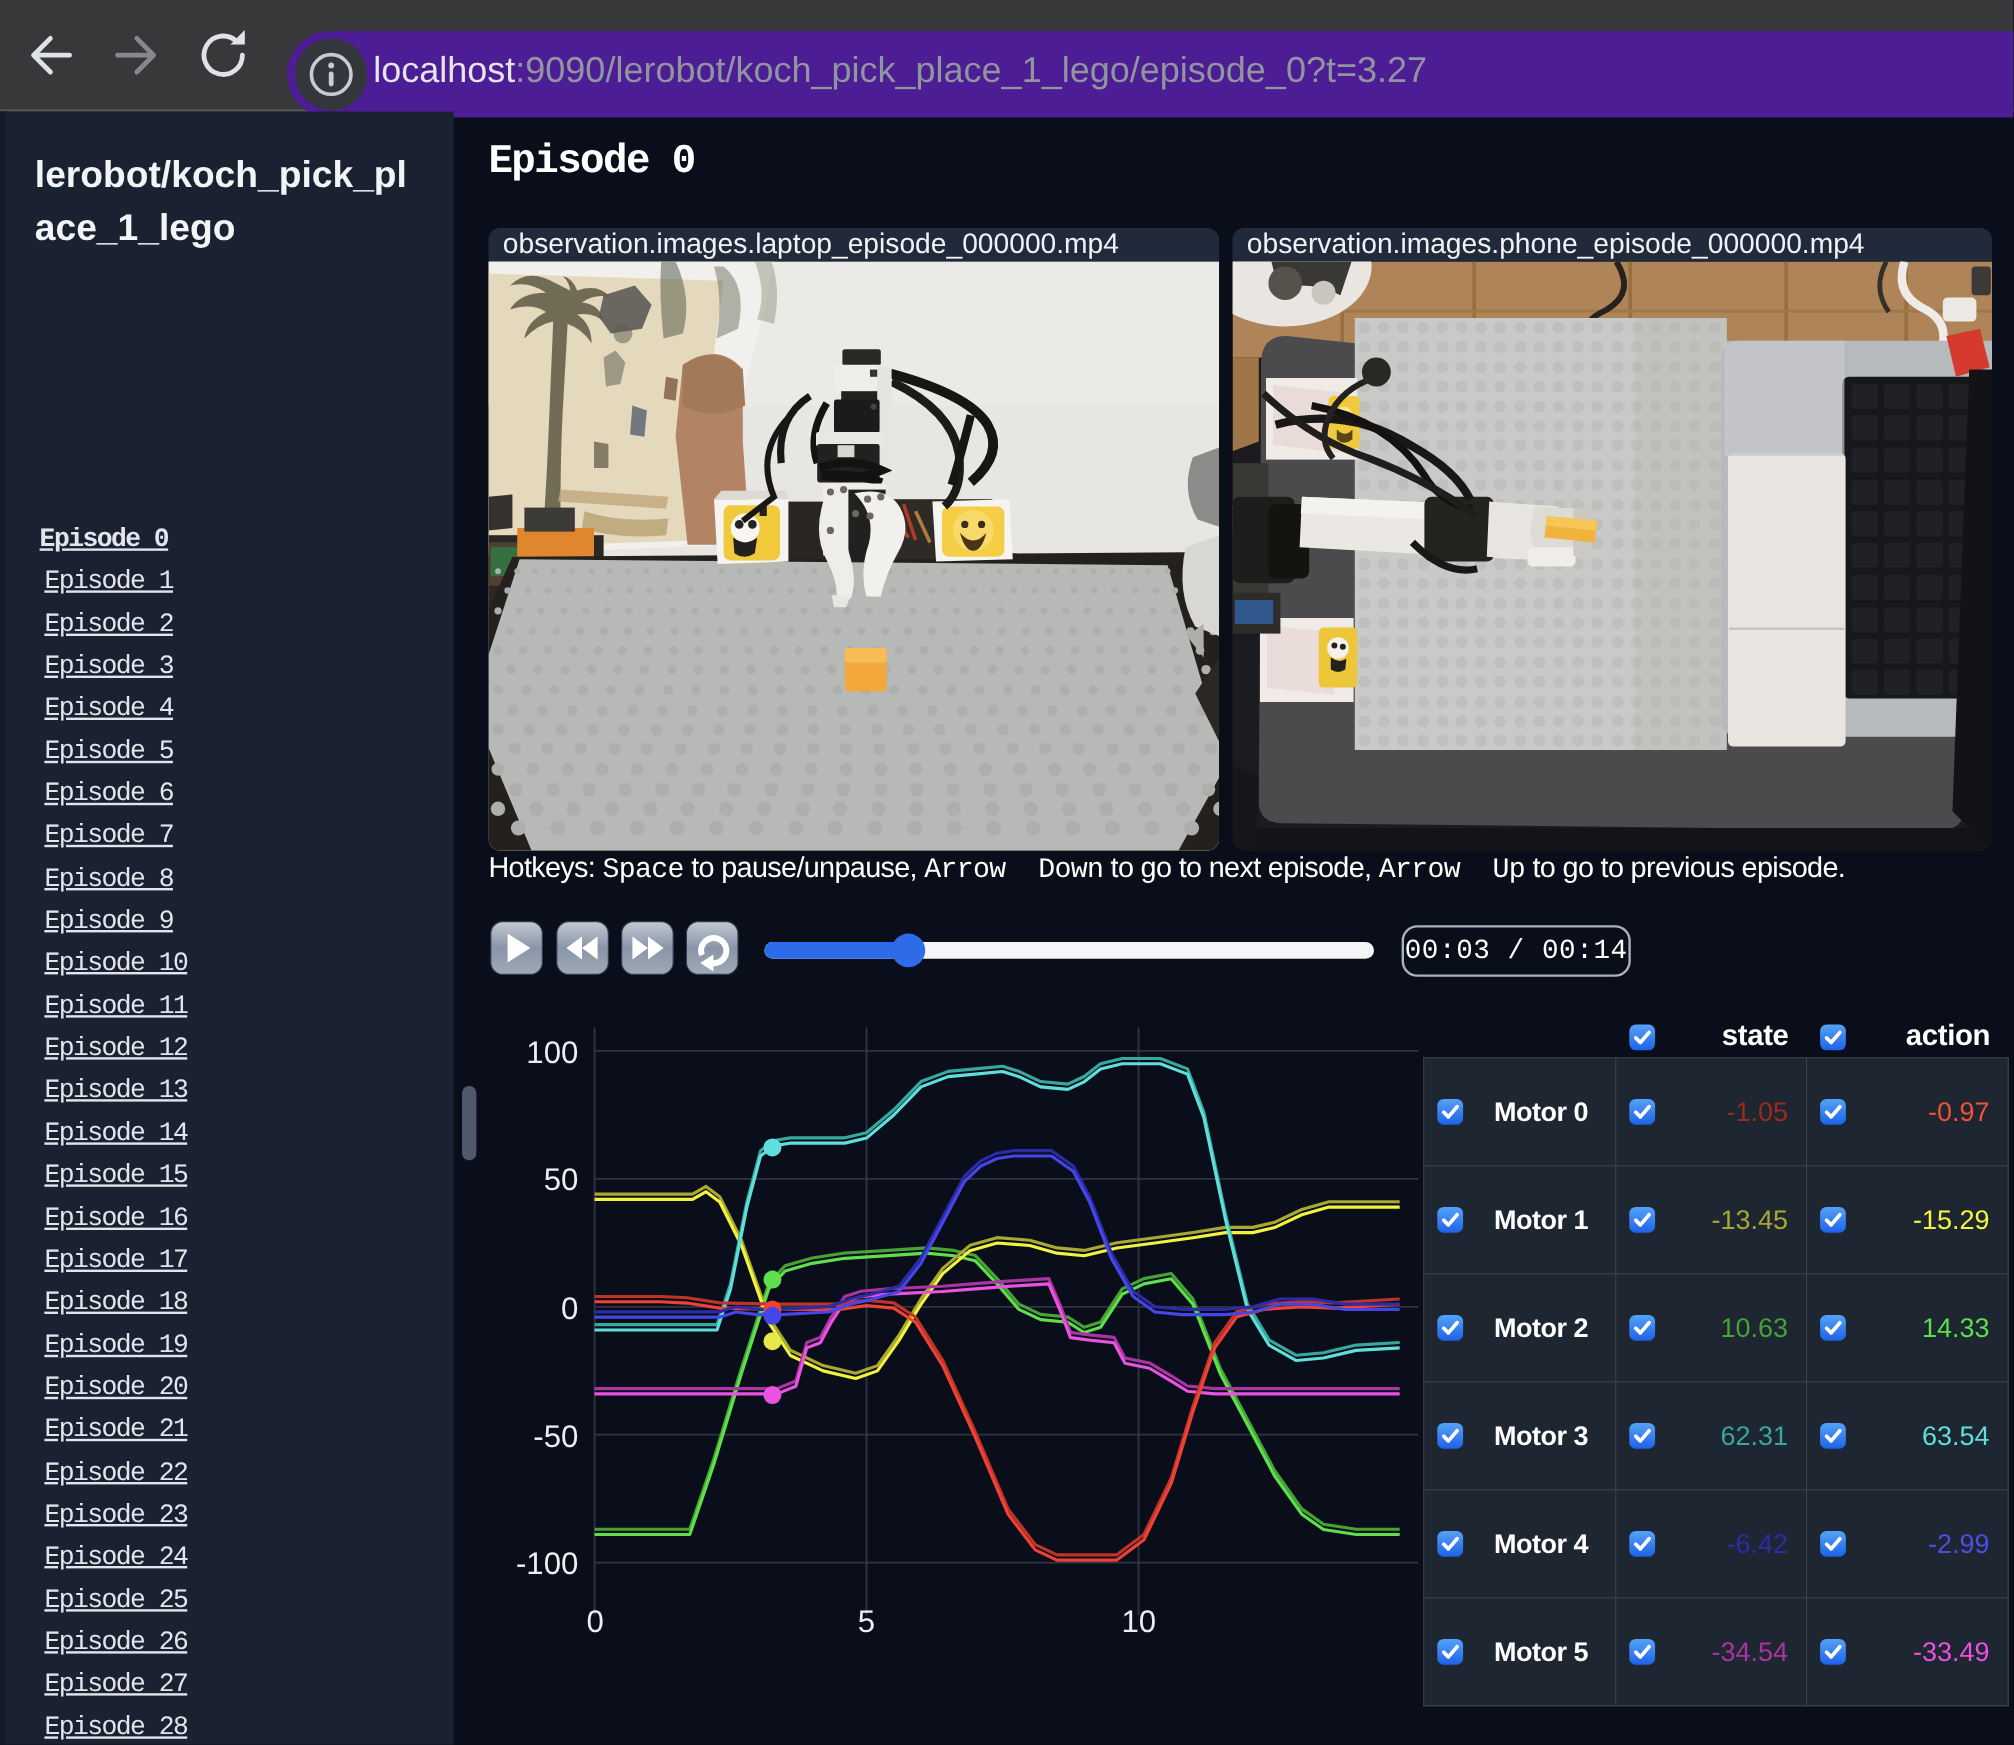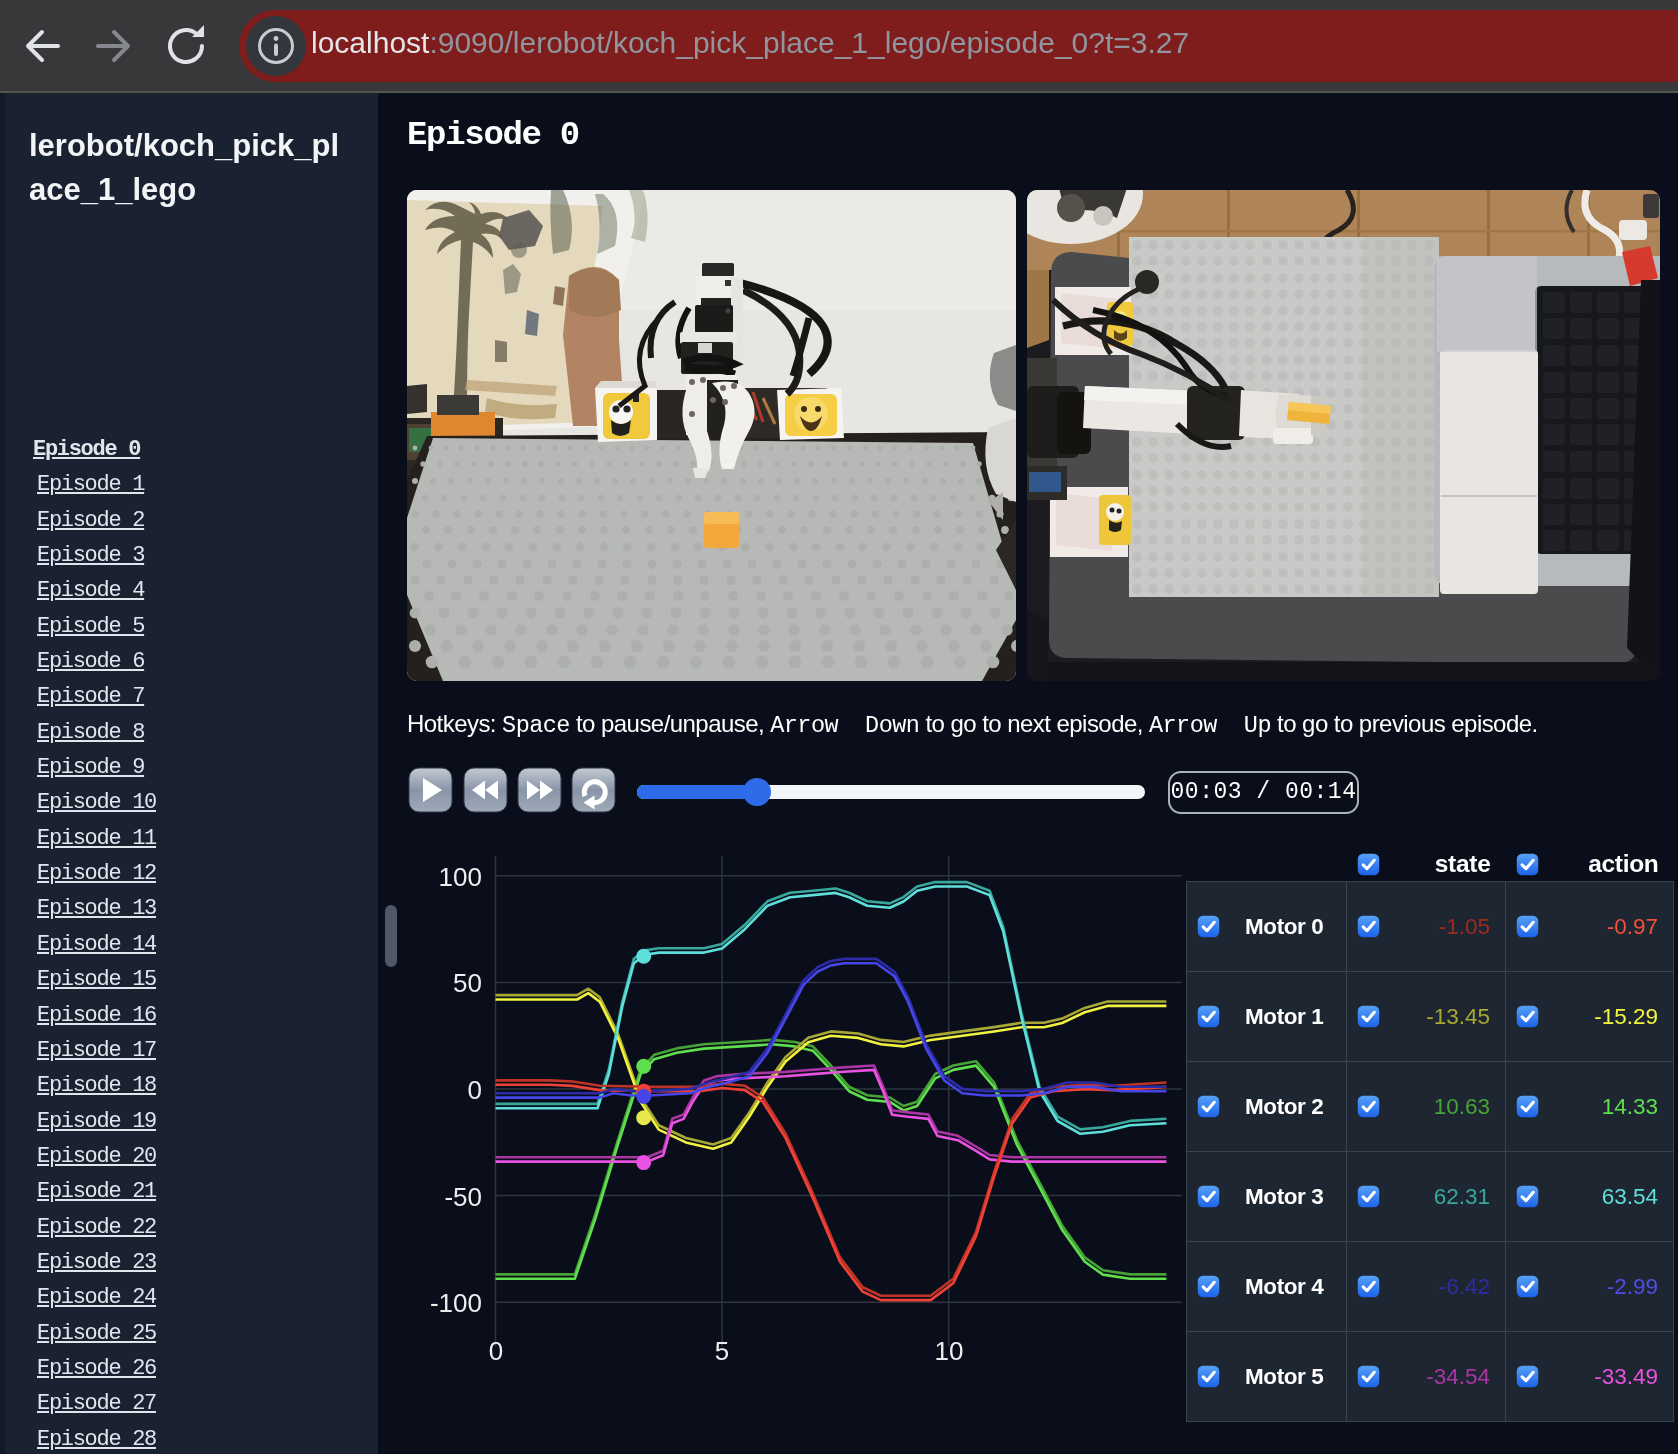--- a/index.html
+++ b/index.html
@@ -1,19 +1,19 @@
 <!DOCTYPE html>
 <html><head>
 <meta charset="utf-8">
 <style>
   html,body{margin:0;padding:0;}
   body{width:1678px;height:1454px;background:#0a0e1a;font-family:"Liberation Sans",sans-serif;overflow:hidden;position:relative;}
   .mono{font-family:"Liberation Mono",monospace;}
   #chrome{position:absolute;left:0;top:0;width:1678px;height:93px;background:#38383b;border-bottom:2px solid #53564f;box-sizing:border-box;}
-  #pill{position:absolute;left:239px;top:10px;width:1439px;height:72px;background:#7f1d1d;border-radius:36px 0 0 36px;}
+  #pill{position:absolute;left:239px;top:26px;width:1439px;height:72px;background:#4c1d95;border-radius:36px 0 0 36px;}
   #infocirc{position:absolute;left:7px;top:6px;width:60px;height:60px;border-radius:50%;background:#33373c;}
   .navic{position:absolute;top:16px;}
   #urltext{position:absolute;left:72px;top:16px;font-size:30px;color:#90959e;white-space:nowrap;}
   #urltext b{color:#e4e6e9;font-weight:normal;}
   #sidebar{position:absolute;left:0;top:93px;width:378px;height:1361px;background:#1a2232;}
   #sbtitle{position:absolute;left:29px;top:31px;width:330px;font-size:31px;font-weight:bold;color:#f2f4f6;line-height:44px;}
   #sbstats{position:absolute;left:29px;top:148px;width:345px;font-size:26px;color:#e8eaee;line-height:38.6px;}
   #eplist{position:absolute;left:33px;top:339px;font-size:22px;letter-spacing:-1.3px;line-height:35.35px;color:#e2e6ec;}
   #eplist a{color:#e2e6ec;text-decoration:underline;display:block;padding-left:4px;}
   #eplist .cur{font-weight:bold;padding-left:0;}
@@ -100,20 +100,21 @@
       <a href="#">Episode 25</a>
       <a href="#">Episode 26</a>
       <a href="#">Episode 27</a>
       <a href="#">Episode 28</a>
   </div>
 </div>
 <div id="thumb"></div>
 <div id="main">
   <h1>Episode 0</h1>
   <div class="vid" id="vid1">
+    <div class="cap">observation.images.laptop_episode_000000.mp4</div>
     <svg width="609" height="491" viewBox="0 0 609 491">
 <rect x="0" y="0" width="609" height="491" fill="#e8e6e3"></rect>
 <rect x="0" y="0" width="609" height="120" fill="#eceae7"></rect>
 <path d="M0 0 H238 L230 40 L210 120 L202 190 L206 236 L0 244 Z" fill="#f2f0ec"></path>
 <path d="M0 10 L196 16 L186 90 L180 170 L186 232 L0 238 Z" fill="#dccaa0" opacity="0.62"></path>
 <path d="M52 16 q-20 -10 -34 4 q16 -4 30 6 q-22 0 -30 14 q18 -6 30 2 q-16 8 -18 22 q12 -12 24 -14 l-4 96 q-2 46 -4 72 l14 2 q0 -60 2 -96 l4 -72 q12 4 20 16 q0 -16 -12 -24 q14 -2 22 6 q-2 -14 -18 -16 q12 -8 24 -4 q-10 -12 -28 -6 q-4 -10 -12 -12 q6 6 6 12 Z" fill="#55503c" opacity="0.8"></path>
 <path d="M96 80 l10 -6 8 10 -4 18 -12 2 Z" fill="#8a8874" opacity="0.8"></path>
 <path d="M120 120 l12 4 -2 22 -12 -2 Z" fill="#56606e" opacity="0.8"></path>
 <path d="M88 150 l12 2 0 20 -12 0 Z" fill="#6e6450" opacity="0.8"></path>
 <path d="M148 96 l10 2 -2 18 -10 -2 Z" fill="#7c5a40" opacity="0.8"></path>
@@ -565,20 +566,21 @@
 <path d="M286 278 l16 0 -4 10 -10 0 Z" fill="#e8e6e2"></path>
 <rect x="297" y="322" width="35" height="36" rx="3" fill="#f2a83b"></rect>
 <rect x="297" y="322" width="35" height="12" rx="3" fill="#f7bc55"></rect>
 <path d="M609 155 l-22 8 q-10 28 4 52 l18 6 Z" fill="#8b8b89"></path>
 <path d="M609 228 l-28 10 q-8 38 8 66 l20 8 Z" fill="#d9d7d3"></path>
 <path d="M596 302 l-14 10 14 18 Z" fill="#b0aeaa"></path>
 <path d="M609 330 l-20 30 20 40 Z" fill="#2a2724"></path>
 </svg>
   </div>
   <div class="vid" id="vid2">
+    <div class="cap">observation.images.phone_episode_000000.mp4</div>
     <svg width="633" height="491" viewBox="0 0 633 491">
 <rect x="0" y="0" width="633" height="80" fill="#ae8458"></rect>
 <rect x="90" y="0" width="3" height="80" fill="#97703f"></rect>
 <rect x="200" y="0" width="3" height="80" fill="#97703f"></rect>
 <rect x="330" y="0" width="3" height="80" fill="#97703f"></rect>
 <rect x="460" y="0" width="3" height="80" fill="#97703f"></rect>
 <rect x="560" y="0" width="3" height="80" fill="#97703f"></rect>
 <rect x="0" y="40" width="633" height="2.5" fill="#a07846"></rect>
 <path d="M0 80 L22 80 L22 150 L0 158 Z" fill="#9f7648"></path>
 <path d="M320 0 q16 26 -8 40 q-26 12 -16 28" stroke="#26221e" stroke-width="5" fill="none"></path>

